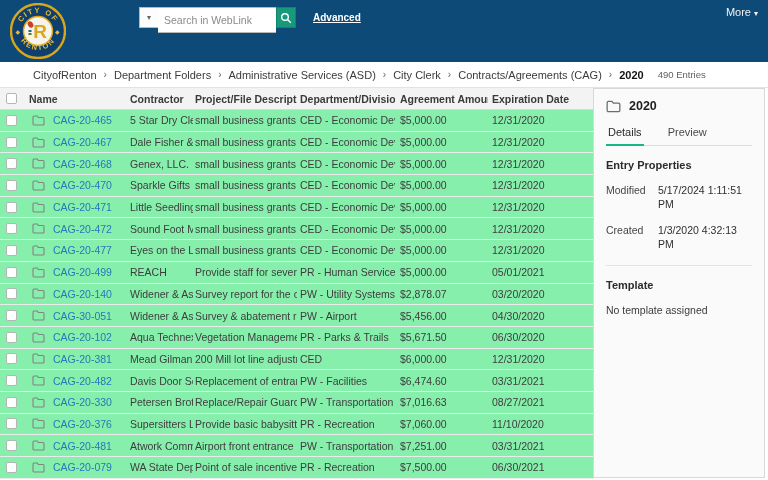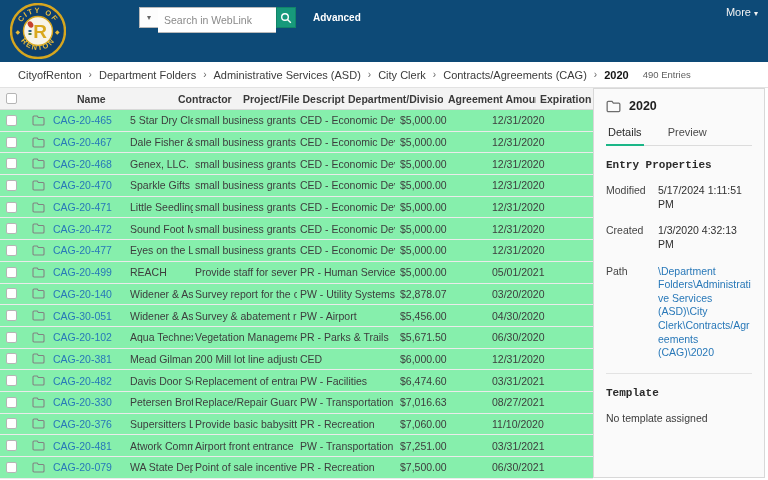--- a/index.html
+++ b/index.html
@@ -14,26 +14,26 @@
   .scope-btn { width:19px; background:#fdfdfd; border:1px solid #b9b9b9; border-right:none;
                display:flex; align-items:center; justify-content:center; cursor:pointer;
                font-size:8px; color:#666; }
   .search-input { width:118px; height:21px; border:1px solid #b9b9b9; border-left:none; border-right:none;
                   font-size:10.5px; padding:12px 6px; color:#333; outline:none;
                   font-family:"Liberation Sans", sans-serif; }
   .search-input::placeholder { color:#8a8a8a; }
   .search-btn { width:20px; background:#17997b; border:1px solid #128468; display:flex;
                 align-items:center; justify-content:center; cursor:pointer; }
   .advanced { position:absolute; left:313px; top:12px; color:#fff; font-size:10px;
-              font-weight:bold; cursor:pointer; }
+              font-weight:bold; text-decoration:underline; cursor:pointer; }
   .more { position:absolute; right:10px; top:6px; color:#f2f2f2; font-size:11px; cursor:pointer; }
   .more .caret { font-size:8px; margin-left:3px; }
 
   
-  .breadcrumb-bar { height:26px; display:flex; align-items:center; padding-left:18px;
+  .breadcrumb-bar { height:26px; display:flex; align-items:center; padding-left:33px;
                     background:#fff; border-bottom:1px solid #e2e2e2; }
   .crumb { font-size:11px; color:#3b3b3b; cursor:pointer; white-space:nowrap; }
   .crumb.current { font-weight:bold; color:#141414; cursor:default; }
   .crumb-sep { font-size:10px; color:#666; margin:0 7px; }
   .entries-count { font-size:9.5px; color:#5f5f5f; margin-left:14px; white-space:nowrap; }
 
   
   .main { display:flex; height:392px; align-items:flex-start; }
 
   
@@ -43,35 +43,35 @@
   .trow { display:flex; height:21.7px; align-items:center; border-bottom:1px solid #ebebeb;
           background:#86efac; font-size:10.5px; color:#3d3d3d; }
   .cell { overflow:hidden; white-space:nowrap; flex-shrink:0; }
   .c-check { width:27px; display:flex; align-items:center; padding-left:6px; }
   .c-name { width:101px; display:flex; align-items:center; }
   .c-contractor { width:65px; padding-left:2px; }
   .c-desc { width:104px; padding-left:2px; }
   .c-dept { width:98px; padding-left:3px; }
   .c-amount { width:93px; padding-left:5px; display:flex; align-items:center; }
   .c-exp { flex:1 1 auto; padding-left:4px; }
-  .thead .c-name { padding-left:2px;margin-left:48px; }
+  .thead .c-name { padding-left:2px; }
   .cb { appearance:none; -webkit-appearance:none; width:11px; height:11px; border:1px solid #b5b5b5;
         border-radius:2px; background:#fff; cursor:pointer; }
   .folder-ic { display:inline-flex; margin-left:5px; flex-shrink:0; }
   .doclink { color:#2878b8; text-decoration:none; margin-left:8px; cursor:pointer; }
 
   
   .panel { width:172px; height:390px; margin-left:0; margin-right:3px; background:#fafafa;
            border:1px solid #d8d8d8; padding:10px 12px 0 12px; font-size:10.5px; color:#333; }
   .panel-title { display:flex; align-items:center; }
   .panel-title-text { font-size:12.5px; font-weight:bold; color:#1e1e1e; margin-left:8px; }
   .tabs { display:flex; margin-top:13px; border-bottom:1px solid #dcdcdc; }
   .tab { font-size:11px; color:#4a4a4a; padding:0 2px 6px 2px; margin-right:22px; cursor:pointer; }
   .tab.active { color:#2b2b2b; border-bottom:2px solid #1bb687; margin-bottom:-1px; }
-  .sec-heading { font-weight:bold; font-size:11px; color:#2b2b2b; margin-top:13px;font-family:Liberation Mono, monospace; }
+  .sec-heading { font-weight:bold; font-size:11px; color:#2b2b2b; margin-top:13px; }
   .prop-row { display:flex; margin-top:13px; line-height:1.3; }
   .prop-label { width:52px; flex-shrink:0; color:#454545; }
   .prop-value { color:#2f2f2f; }
   .path-link { color:#2878b8; text-decoration:none; word-break:break-word; cursor:pointer; display:block; }
   .sec-divider { border-top:1px solid #e3e3e3; margin-top:13px; }
   .template-none { margin-top:13px; color:#3c3c3c; }
 </style>
 </head>
 <body>
 
@@ -501,23 +501,19 @@
       <div class="prop-row">
         <div class="prop-label">Modified</div>
         <div class="prop-value">5/17/2024 1:11:51 PM</div>
       </div>
 
       <div class="prop-row">
         <div class="prop-label">Created</div>
         <div class="prop-value">1/3/2020 4:32:13 PM</div>
       </div>
 
-      <div class="prop-row">
-        <div class="prop-label">Path</div>
-        <a class="path-link">\Department Folders\Administrative Services (ASD)\City Clerk\Contracts/Agreements (CAG)\2020</a>
-      </div>
 
       <div class="sec-divider"></div>
       <div class="sec-heading">Template</div>
       <div class="template-none">No template assigned</div>
     </div>
   </div>
 </div>
 
 </body></html>

